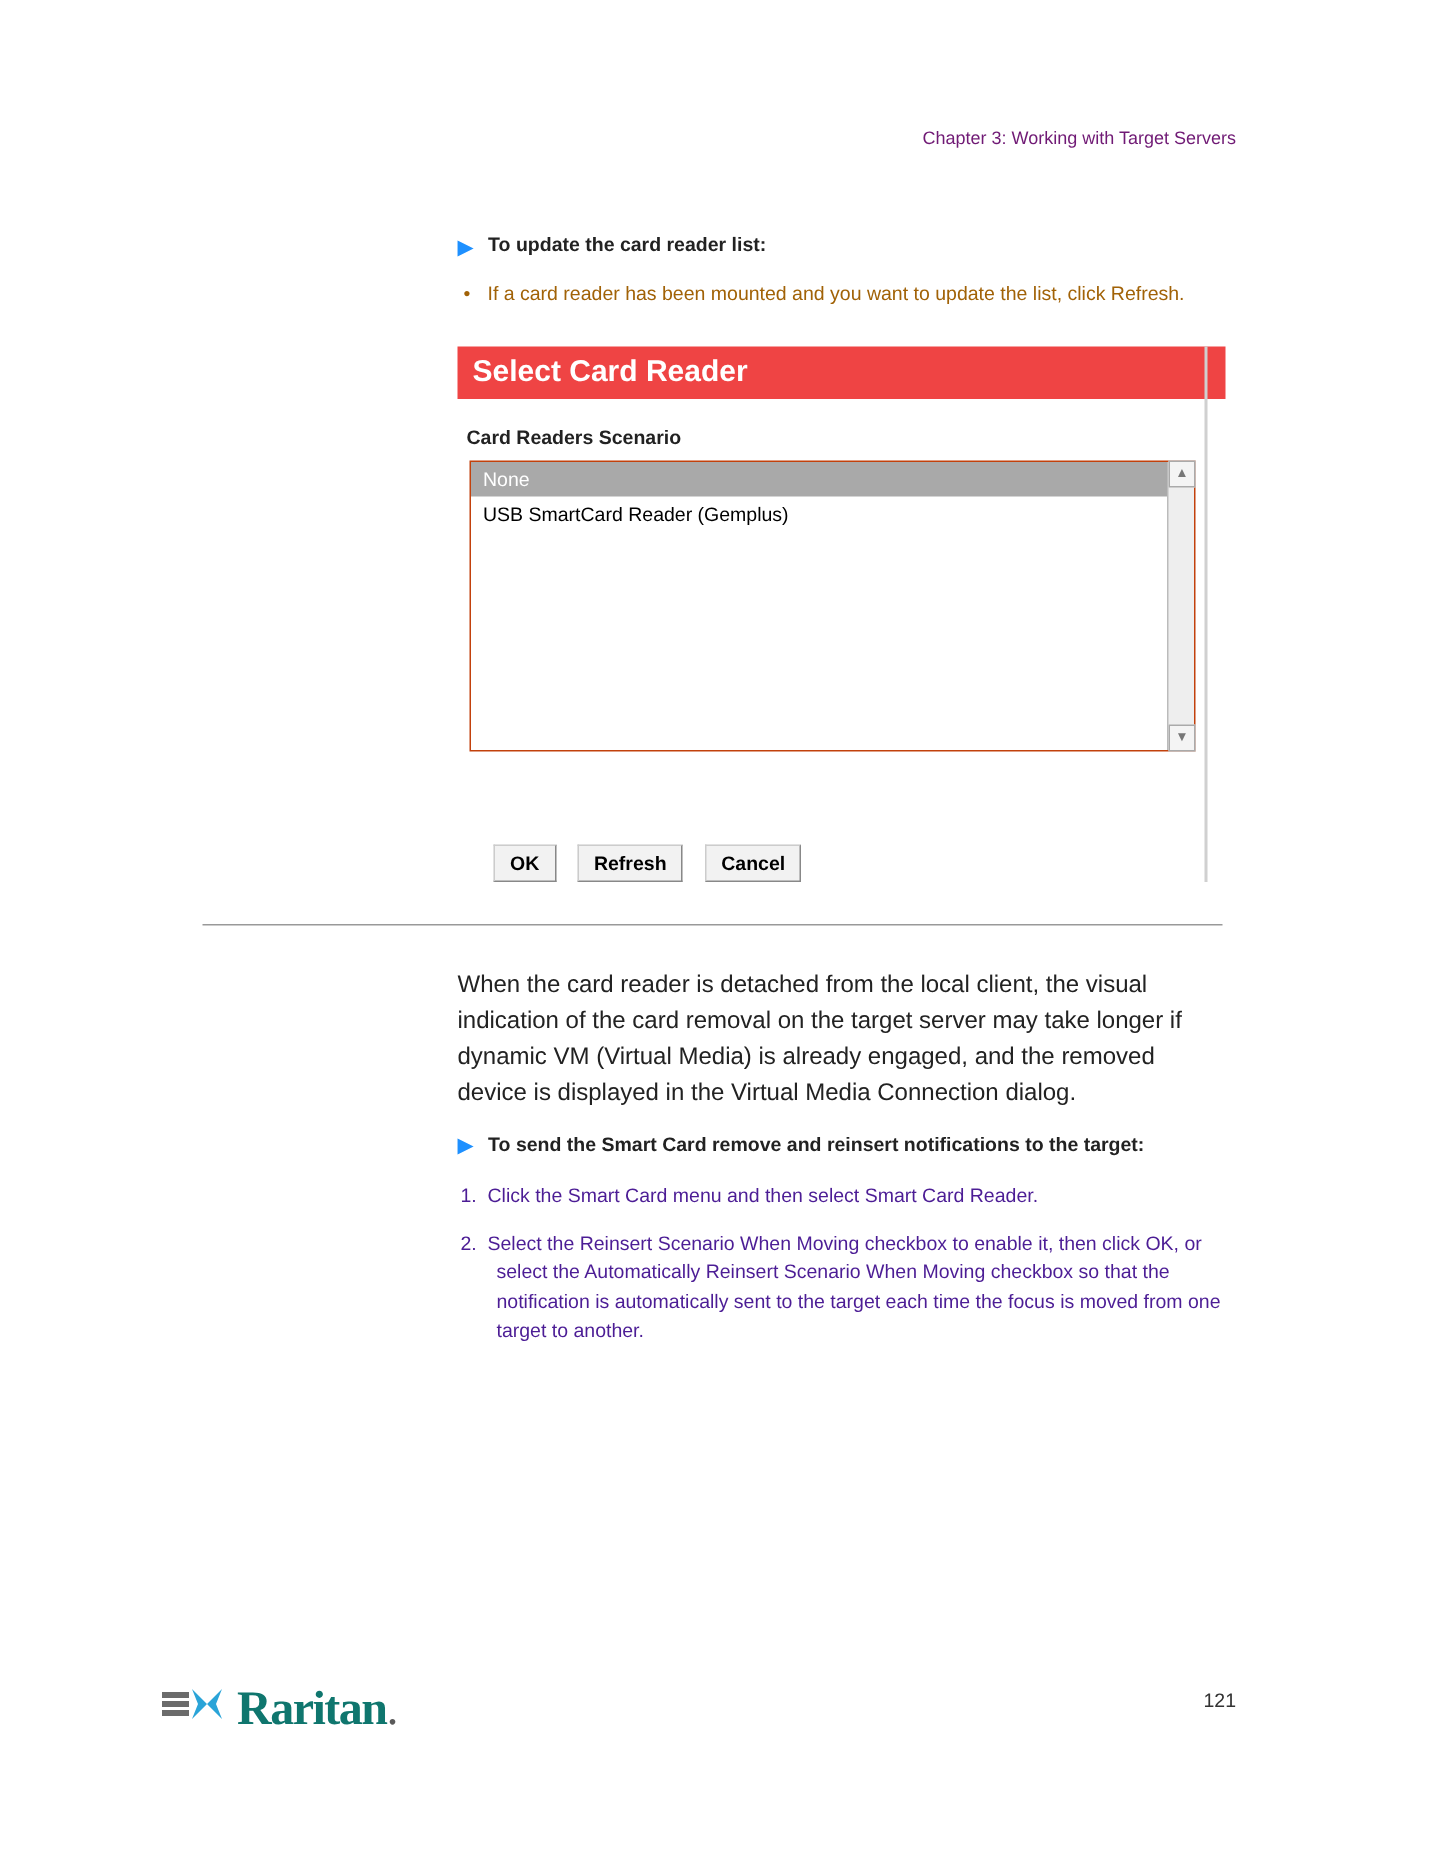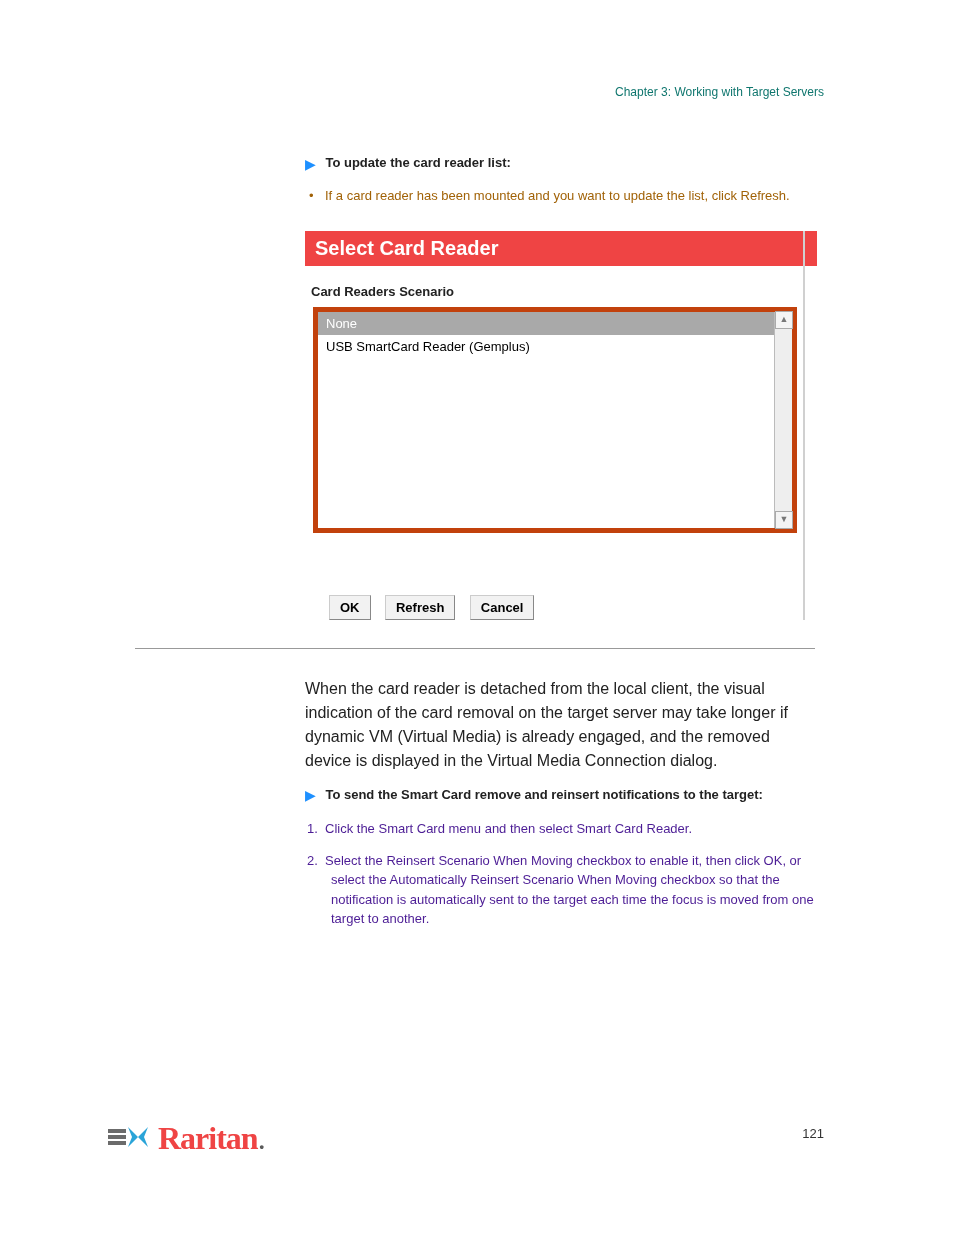--- a/index.html
+++ b/index.html
@@ -1,38 +1,38 @@
 <!DOCTYPE html>
 <html><head>
 <meta charset="utf-8">
 <style>
   * { box-sizing: border-box; margin: 0; padding: 0; }
   body { width: 954px; height: 1235px; background: #fff; font-family: Arial, Helvetica, sans-serif; position: relative; }
 
   .page { position: relative; width: 100%; height: 100%; }
 
-  .chapter-label { position: absolute; top: 85px; right: 130px; font-size: 12px; color: #0f766e; }
+  .chapter-label { position: absolute; top: 85px; right: 130px; font-size: 12px; color: #701a75; }
 
   .body-col { position: absolute; left: 305px; top: 155px; width: 510px; }
 
   .arrow { display: inline-block; color: #1e90ff; font-size: 14px; margin-right: 6px; vertical-align: middle; }
   .proc-line { font-size: 13px; color: #222; margin-bottom: 16px; font-weight: bold; }
   .proc-line .arrow { font-weight: normal; }
 
   .bullet-line { font-size: 13px; color: #a16207; margin-left: 20px; margin-bottom: 28px; position: relative; }
   .bullet-line::before { content: "•"; position: absolute; left: -16px; top: 0; }
 
   
   .dialog-wrap { position: relative; width: 500px; margin-left: 0; }
   .dialog-titlebar { background: #ef4444; color: #fff; font-weight: bold; padding: 6px 10px; font-size: 20px; width: 512px; }
   .dialog-right-edge { position: absolute; right: 0; top: 0; bottom: 0; width: 2px; background: #d0d0d0; }
 
   .section-label { font-size: 13px; font-weight: bold; color: #222; margin: 18px 0 8px 6px; }
 
-  .listbox { position: relative; width: 484px; height: 226px; border: 5px solid #c2410c; margin-left: 8px; padding-left: 10px; }
+  .listbox { position: relative; width: 484px; height: 194px; border: 1px solid #c2410c; margin-left: 8px; padding-left: 10px; }
   .listbox-inner { position: absolute; left: 0; right: 18px; top: 0; bottom: 0; overflow: hidden; }
   .list-item { padding: 4px 8px; font-size: 13px; }
   .list-item.selected { background: #a9a9a9; color: #fff; }
   .scrollbar { position: absolute; right: 0; top: 0; bottom: 0; width: 18px; background: #eee; border-left: 1px solid #bbb; }
   .scroll-btn { width: 18px; height: 18px; background: #f4f4f4; border: 1px solid #aaa; font-size: 9px; line-height: 14px; text-align: center; color: #777; }
   .scroll-btn.up { position: absolute; top: -1px; right: -1px; }
   .scroll-btn.down { position: absolute; bottom: -1px; right: -1px; }
 
   .btn-row { margin: 62px 0 0 24px; }
   .btn { display: inline-block; padding: 4px 10px; font-size: 13px; font-weight: bold; background: #f2f2f2; border: 1px solid #888; border-top-color: #ccc; border-left-color: #ccc; margin-right: 10px; cursor: pointer; }
@@ -40,21 +40,21 @@
   .hr { border: none; border-top: 1px solid #999; margin: 28px 0 28px -170px; width: 680px; }
 
   .para { font-size: 16px; color: #222; line-height: 1.5; margin-bottom: 14px; }
 
   .num-list { margin-left: 20px; }
   .num-item { font-size: 13px; color: #4c1d95; line-height: 1.5; margin-bottom: 12px; padding-left: 6px; }
   .num-item .n { display: inline-block; width: 18px; margin-left: -24px; }
 
   .logo { position: absolute; left: 108px; bottom: 78px; display: flex; align-items: center; }
   .logo-mark { display: inline-block; margin-right: 6px; }
-  .logo-text { font-family: Georgia, "Times New Roman", serif; font-size: 32px; color: #ef4444; font-weight: 600; letter-spacing: -1px; }
+  .logo-text { font-family: Georgia, "Times New Roman", serif; font-size: 32px; color: #0f766e; font-weight: 600; letter-spacing: -1px; }
   .logo-dot { font-family: Georgia, serif; font-size: 32px; color: #5a5a5a; }
 
   .page-num { position: absolute; right: 130px; bottom: 94px; font-size: 13px; color: #333; }
 </style>
 </head>
 <body>
 
 <div class="page">
   <div class="chapter-label">Chapter 3: Working with Target Servers</div>
 

